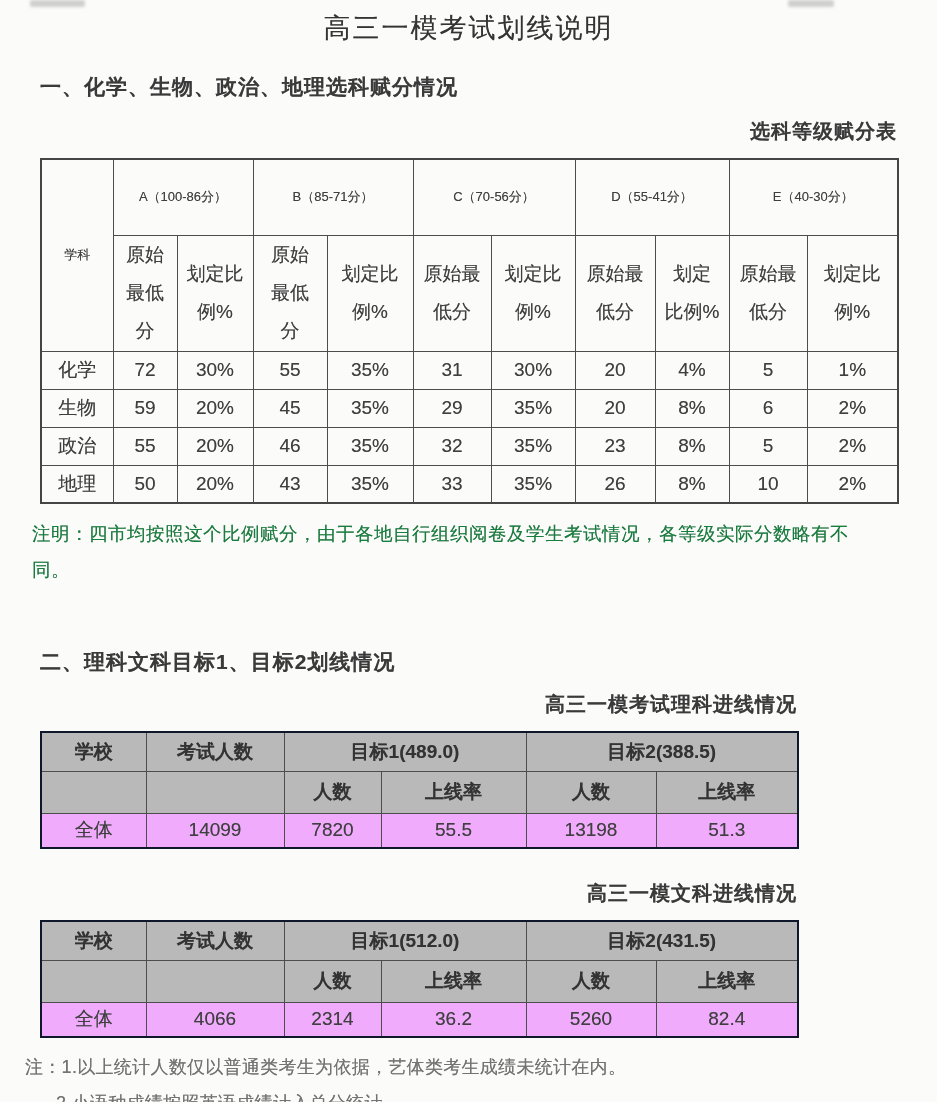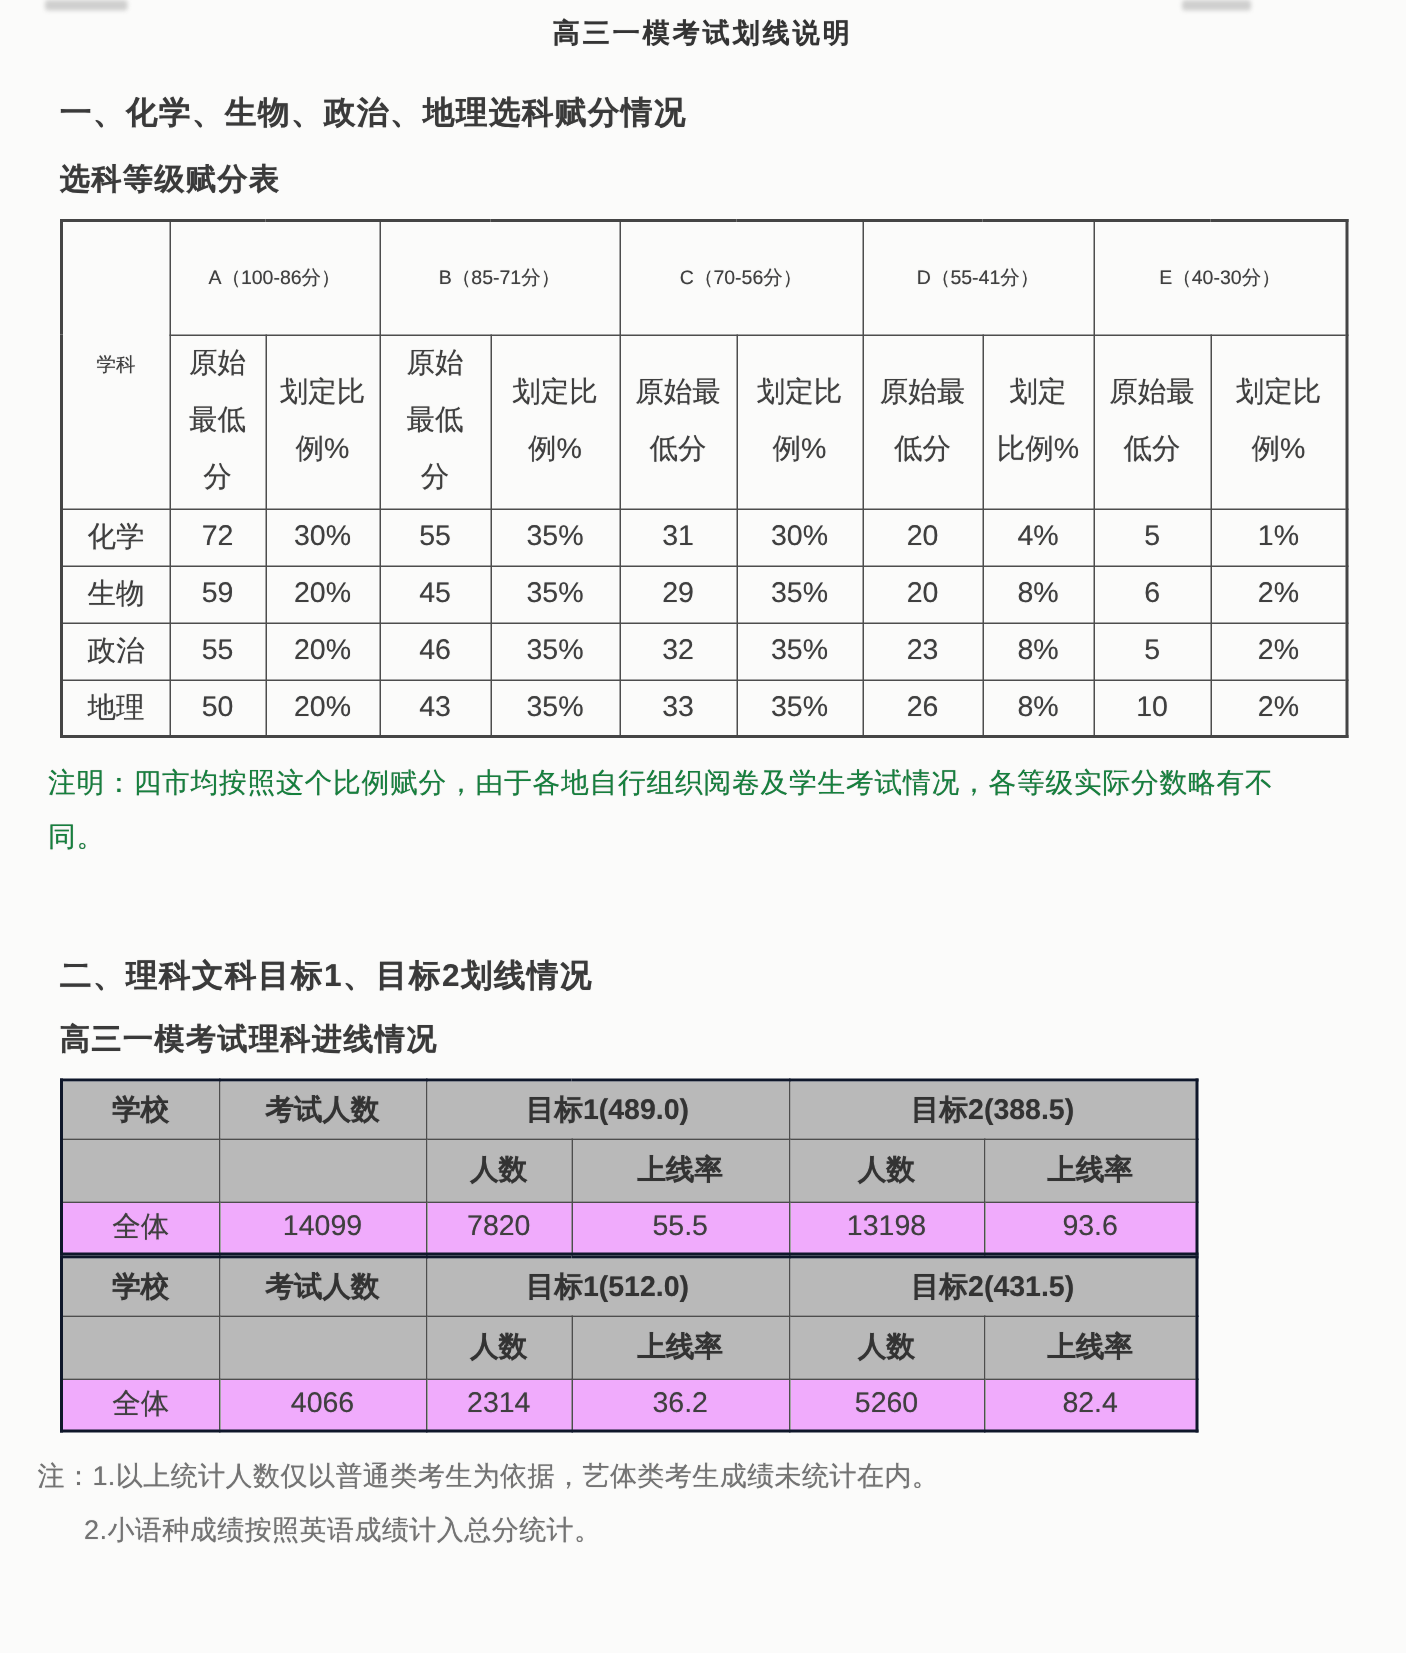--- a/index.html
+++ b/index.html
@@ -13,32 +13,32 @@
   }
   .page { position: relative; width: 937px; height: 1102px; padding: 6px 40px 0 40px; }
 
   .artifact { position: absolute; top: 0; height: 7px; background: #9a9a9a; opacity: .45; filter: blur(1.5px); border-radius: 2px; }
   .artifact-left  { left: 30px;  width: 55px; }
   .artifact-right { left: 788px; width: 46px; }
 
   .doc-title {
     margin: 0; padding-top: 4px;
     text-align: center;
-    font-size: 18px; font-weight: 700;
+    font-size: 27px; font-weight: 400;
     letter-spacing: 2px;
     color: #343434;
   }
   .sec {
     margin: 0; font-size: 21px; font-weight: 700; color: #3a3a3a;
     letter-spacing: 1px;
   }
   .sec1 { margin-top: 27px; }
   .sec2 { margin-top: 60px; }
 
-  .tbl-title { margin: 0; text-align: left; font-size: 20px; font-weight: 700; color: #3a3a3a; letter-spacing: 1px; }
+  .tbl-title { margin: 0; text-align: right; font-size: 20px; font-weight: 700; color: #3a3a3a; letter-spacing: 1px; }
   .t1 { margin-top: 17px; margin-bottom: 13px; }
   .t2 { margin-top: 15px; margin-bottom: 13px; width: 757px; }
   .t3 { margin-top: 31px; margin-bottom: 13px; width: 757px; }
 
   table { border-collapse: collapse; table-layout: fixed; }
   td {
     border: 1.5px solid #4d4d4d;
     text-align: center; vertical-align: middle;
     font-size: 19px; color: #3f3f3f;
     padding: 0 4px;
@@ -202,25 +202,26 @@
         <td>上线率</td>
         <td>人数</td>
         <td>上线率</td>
       </tr>
       <tr class="data">
         <td>全体</td>
         <td>14099</td>
         <td>7820</td>
         <td>55.5</td>
         <td>13198</td>
-        <td>93.6</td>
+        <td>51.3</td>
       </tr>
     </tbody>
   </table>
 
+  <h3 class="tbl-title t3">高三一模文科进线情况</h3>
 
   <table class="target">
     <colgroup>
       <col style="width:105px">
         <col style="width:138px">
         <col style="width:97px">
       <col style="width:145px">
         <col style="width:130px">
         <col style="width:142px">
     </colgroup>

